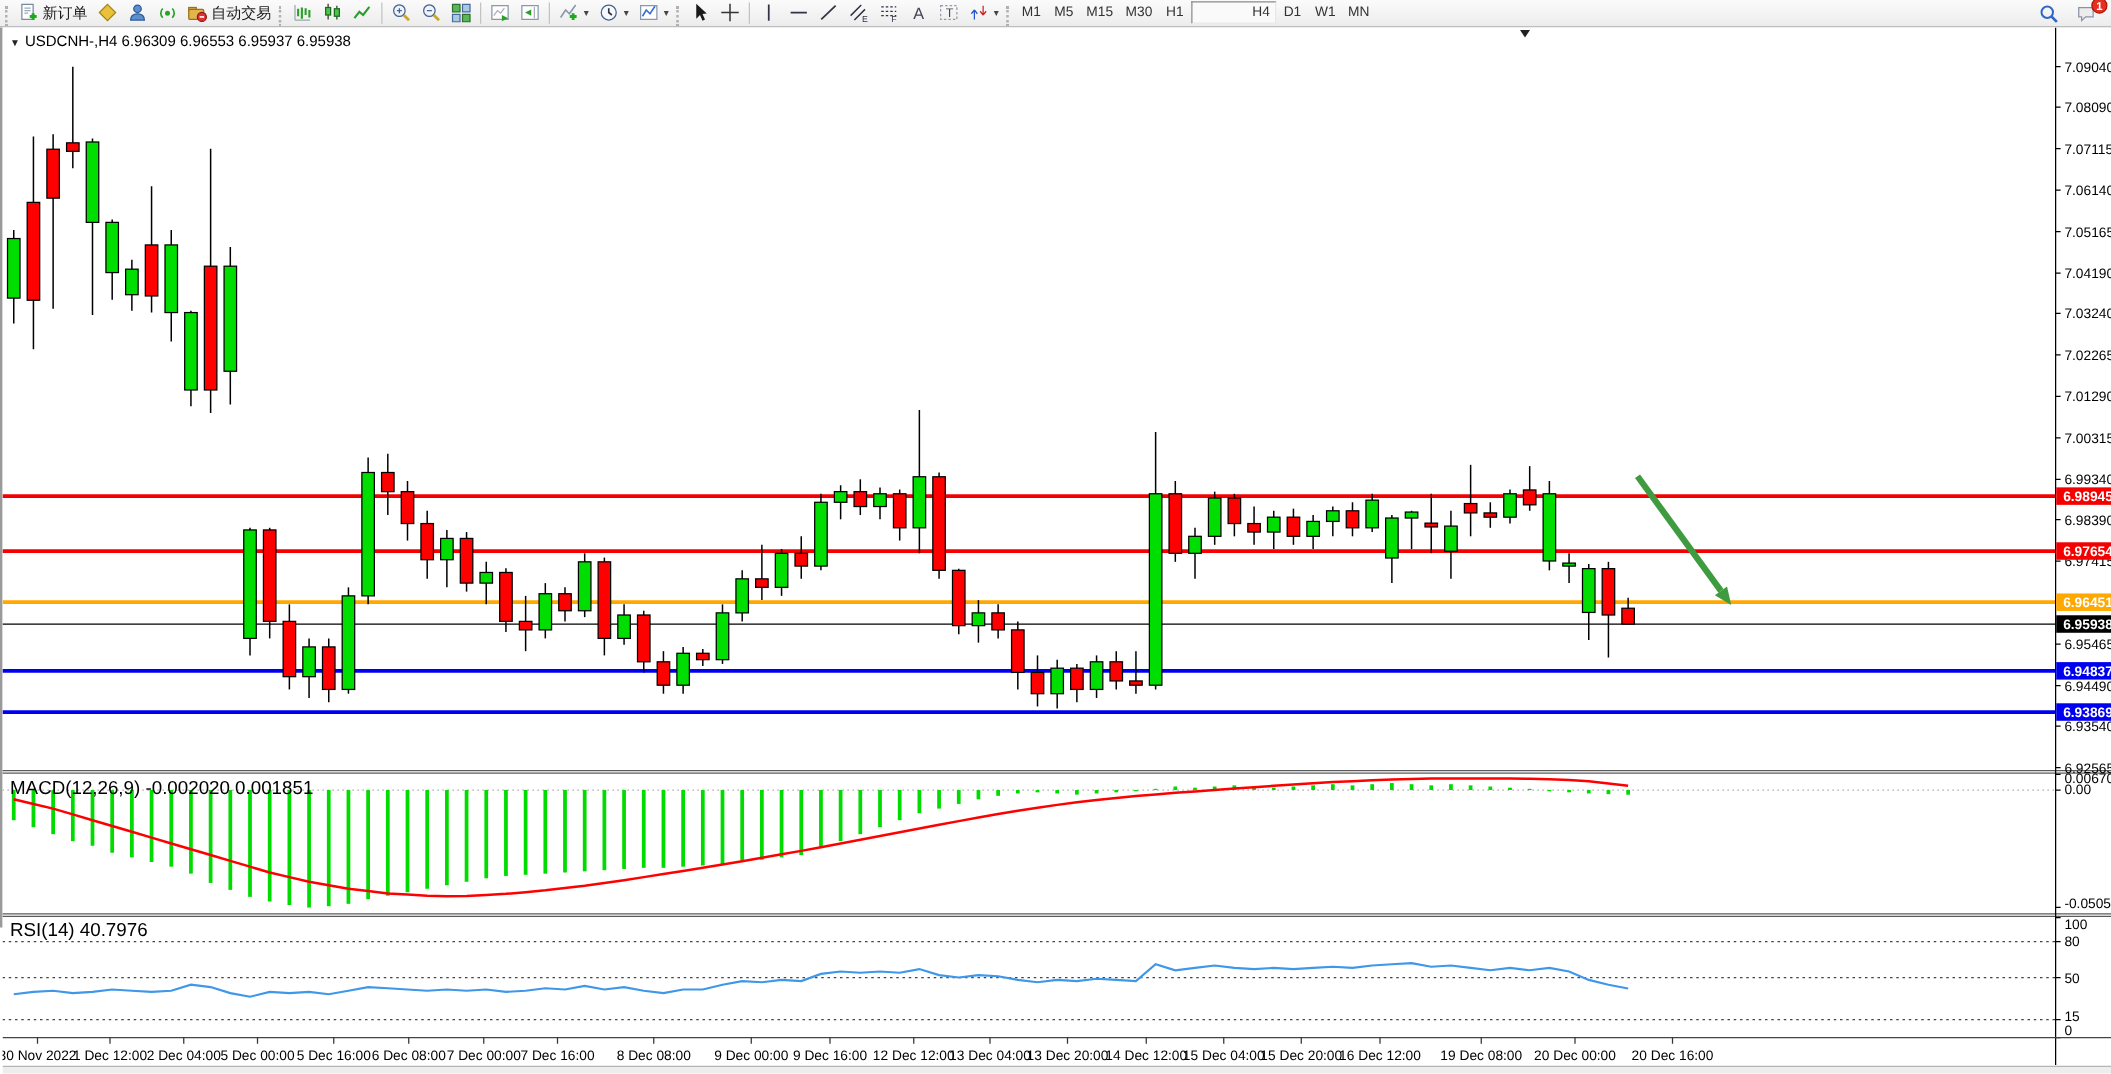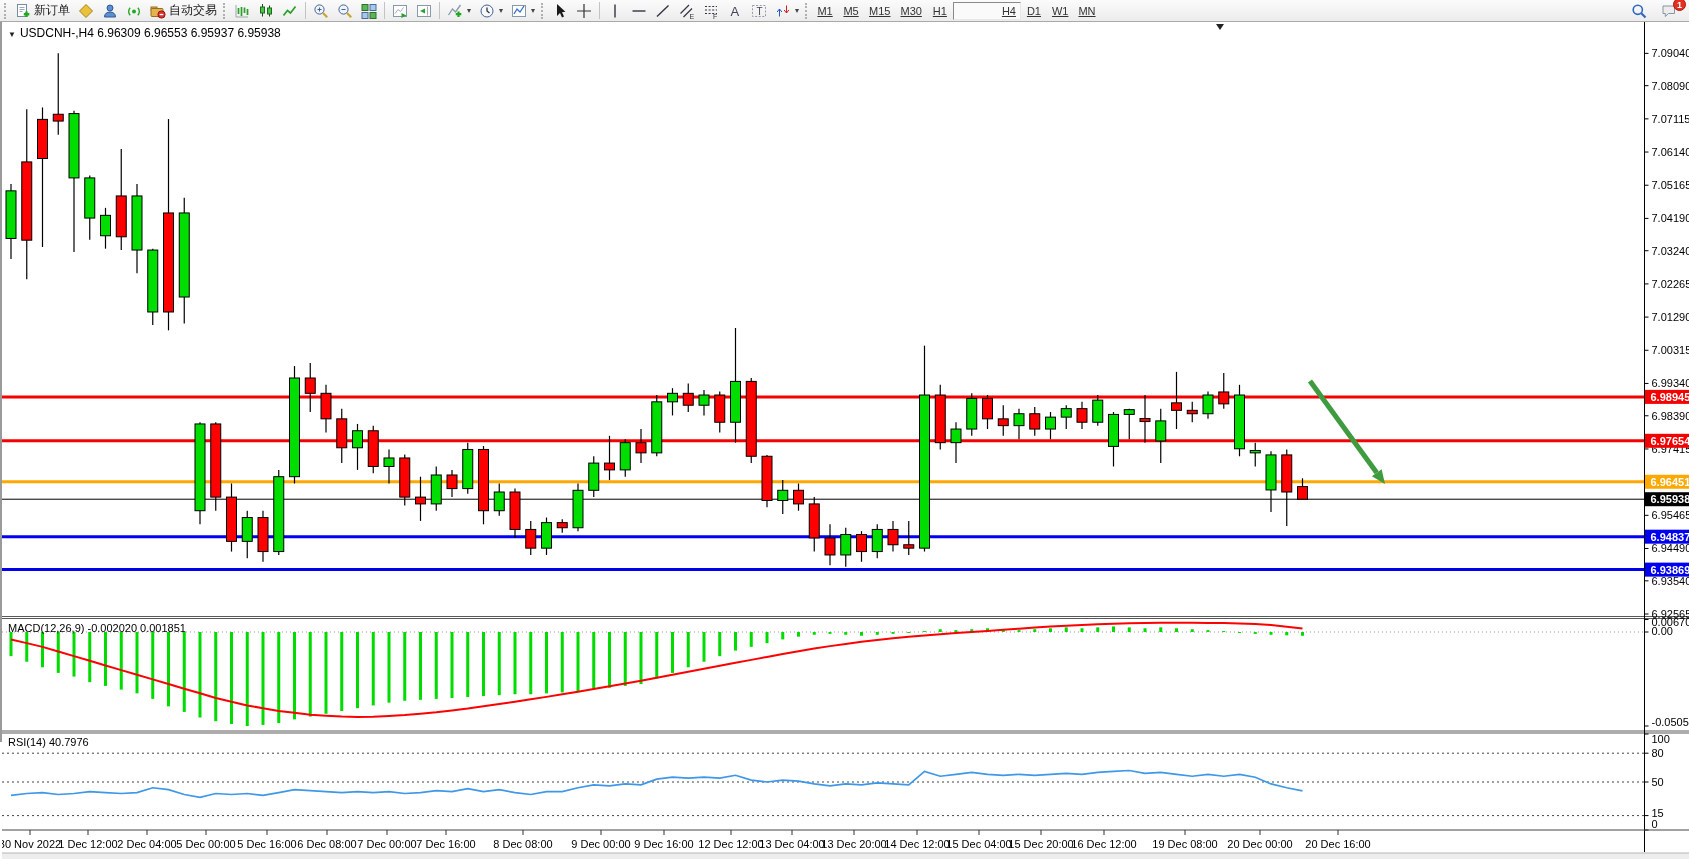--- a/index.html
+++ b/index.html
@@ -1,43 +1,43 @@
 <!DOCTYPE html>
 <html><head>
 <meta charset="utf-8">
 <style>
   * { margin:0; padding:0; box-sizing:border-box; }
   html,body { width:1689px; height:859px; overflow:hidden;
     font-family:"Liberation Sans","DejaVu Sans",sans-serif; background:#fff; }
   
   #toolbar { position:absolute; top:0; left:0; width:1689px; height:22px;
     background:linear-gradient(#fbfbfb,#ececec); border-bottom:1px solid #a9a9a9;
-    display:flex; align-items:center; padding:0 2px; }
+    display:flex; align-items:flex-end; padding:0 2px; }
   .tb-group { display:flex; align-items:center; height:22px; }
   .tb-grip { width:5px; height:16px; margin:0 2px;
     border-left:2px dotted #b0b0b0; }
   .tb-sep { width:1px; height:17px; background:#c3c3c3; margin:0 3px; }
   .tb-btn { display:flex; align-items:center; gap:3px; height:20px; padding:0 3px;
     border:1px solid transparent; cursor:default; }
   .tb-btn svg { display:block; }
   .tb-label { font-size:12px; color:#1a1a1a; white-space:nowrap; }
   .tb-caret { font-size:8px; color:#444; margin-left:1px; }
   .tf-btn { font-size:11px; color:#333; height:18px; min-width:26px; text-align:center;
-    padding:2px 4px 0 4px; border:1px solid transparent;text-decoration:underline; }
+    padding:2px 4px 0 4px; border:1px solid transparent; }
   .tf-btn.active { background:#fafafa; border-color:#8a8a8a #e8e8e8 #e8e8e8 #8a8a8a;padding-left:48px; }
   #tb-right { margin-left:auto; display:flex; align-items:center; gap:6px; padding-right:6px; }
   .badge { position:absolute; top:-4px; right:-6px; background:#e33022; color:#fff;
     font-size:9px; font-weight:bold; border-radius:7px; min-width:13px; height:13px;
     line-height:13px; text-align:center; border:1px solid #b01406; }
   .chat-wrap { position:relative; }
   
   #chart-window { position:absolute; top:22px; left:0; width:1689px; height:720px;
     border-left:2px solid #9a9a9a; background:#fff; }
   #chart-svg { position:absolute; top:0; left:0; }
-  .overlay-label { position:absolute; font-size:11px; color:#000; white-space:nowrap; z-index:5; }
+  .overlay-label { position:absolute; font-size:15px; color:#000; white-space:nowrap; z-index:5; }
   #chart-title { top:4px; left:6px; font-size:12px; }
   #chart-title .tri { font-size:8px; color:#222; margin-right:4px; }
 </style>
 </head>
 <body>
 
 <div id="toolbar">
     <span class="tb-grip"></span>
     <div class="tb-group">
       <span class="tb-btn">

